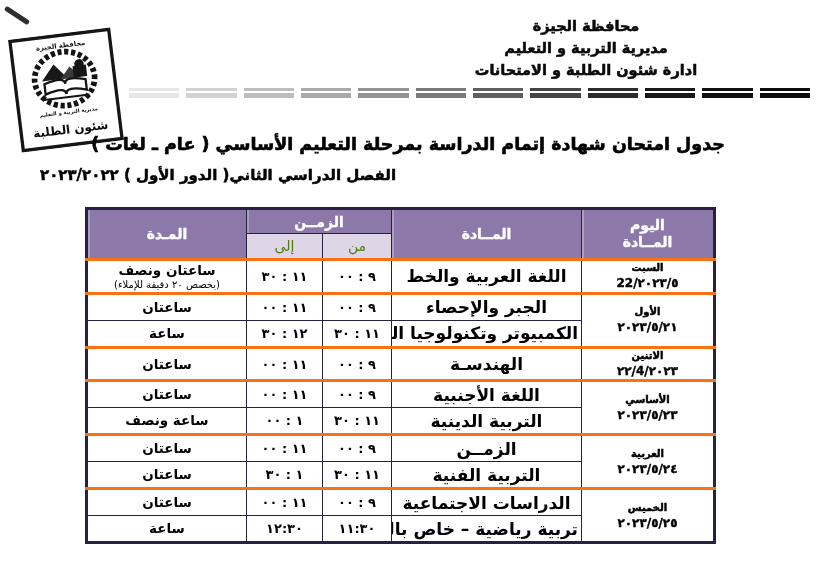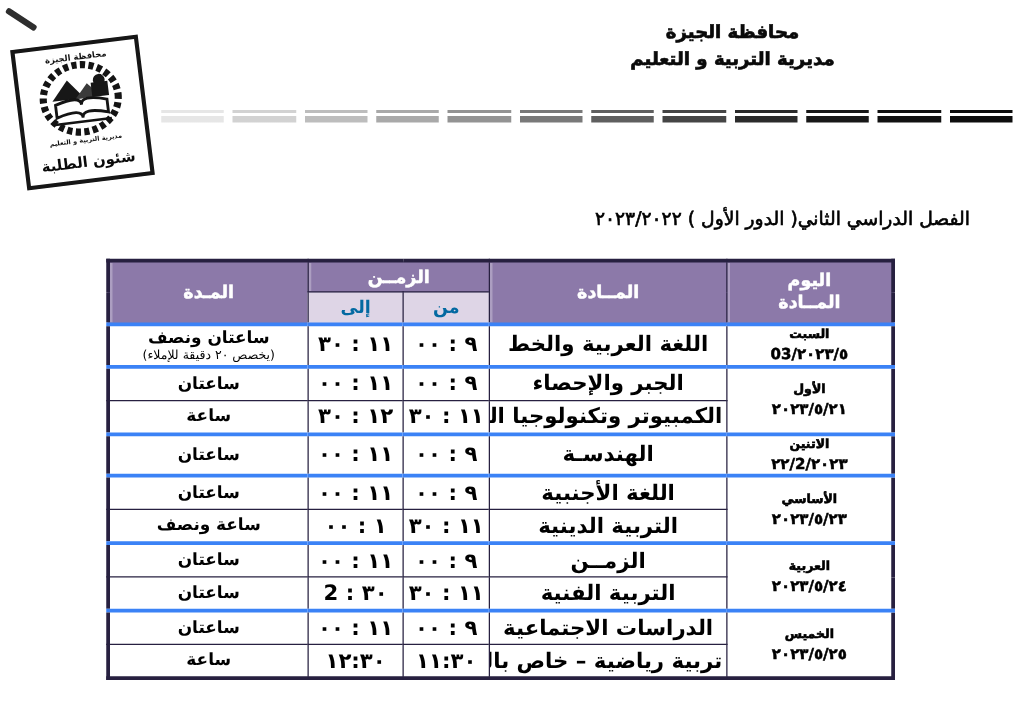--- a/index.html
+++ b/index.html
@@ -18,39 +18,39 @@
   .org{position:absolute;right:100px;top:15px;width:260px;text-align:center;font-weight:bold;
        font-size:14.5px;line-height:1.52;color:#0a0a0a;-webkit-text-stroke:.55px #0a0a0a}
 
   
   .sep{position:absolute;left:129px;right:6px;top:88px;height:10px;display:flex;gap:7px}
   .sep .dash{flex:1;background:linear-gradient(to bottom,var(--c) 0 28%,#ffffff 28% 52%,var(--c) 52% 100%)}
 
   
   .title{position:absolute;left:40px;right:40px;top:134px;text-align:center;white-space:nowrap;
          font-size:17.5px;font-weight:bold;color:#000;-webkit-text-stroke:.6px #000}
-  .subtitle{position:absolute;left:40px;right:40px;top:166px;text-align:right;white-space:nowrap;
-         font-size:15px;font-weight:normal;color:#000;-webkit-text-stroke:.5px #000}
+  .subtitle{position:absolute;left:40px;right:40px;top:166px;text-align:left;white-space:nowrap;
+         font-size:15px;font-weight:bold;color:#000;-webkit-text-stroke:.5px #000}
 
   
   .exam-table{position:absolute;top:207px;right:100px;width:628px;border-collapse:collapse;
               table-layout:fixed;border:3px solid #272040;background:#fff}
   .exam-table th,.exam-table td{border:1.5px solid #272040;text-align:center;vertical-align:middle;padding:1px 3px}
   thead th.ph{background:#8c79a9;color:#ffffff;font-size:14px;font-weight:bold;
               box-shadow:inset 2px 0 0 rgba(255,255,255,.28);-webkit-text-stroke:.4px #fff}
   thead tr:first-child th{height:25px}
   thead tr:nth-child(2) th{height:26px}
-  thead th.sh{background:#ded5e6;color:#0369a1;font-size:14px;font-weight:bold}
+  thead th.sh{background:#ded5e6;color:#4d7c0f;font-size:14px;font-weight:normal}
   .day-h div{line-height:1.25}
   tbody td{height:27px;font-weight:bold;color:#000}
-  tbody tr.group-start td{border-top:3px solid #3b82f6}
+  tbody tr.group-start td{border-top:3px solid #f97316}
   .day-cell .day-name{font-size:10px;line-height:1.2;-webkit-text-stroke:.5px #000}
   .day-cell .day-date{font-size:12px;line-height:1.2;margin-top:2px;-webkit-text-stroke:.4px #000}
   .subject-cell{font-size:17px;white-space:nowrap;overflow:hidden}
-  .time-cell{font-size:17px;white-space:nowrap}
+  .time-cell{font-size:13px;white-space:nowrap}
   .duration-cell{font-size:13.5px;line-height:1.25}
   .duration-cell .note{font-size:10px;font-weight:normal;line-height:1.2}
 </style>
 </head>
 <body>
 
 <div class="page">
 
   <div class="artifact"></div>
 
@@ -66,37 +66,39 @@
       <path d="M30,47 Q50,41 50,49 Q50,41 70,47 L70,57 Q50,51 50,59 Q50,51 30,57 Z" fill="#ffffff" stroke="#141414" stroke-width="2.2"></path>
       <line x1="28" y1="62" x2="72" y2="62" stroke="#141414" stroke-width="2"></line>
       <text x="50" y="78" font-size="5" text-anchor="middle" font-weight="bold" fill="#111">مديرية التربية و التعليم</text>
       <text x="50" y="97" font-size="11.5" text-anchor="middle" font-weight="bold" fill="#0a0a0a">شئون الطلبة</text>
     </svg>
   </div>
 
   <div class="org">
     <div>محافظة الجيزة</div>
     <div>مديرية التربية و التعليم</div>
+    <div>ادارة شئون الطلبة و الامتحانات</div>
   </div>
 
   <div class="sep">
       <div class="dash" style="--c: #0d0d0d;"></div>
       <div class="dash" style="--c: #111111;"></div>
       <div class="dash" style="--c: #181818;"></div>
       <div class="dash" style="--c: #2b2b2b;"></div>
       <div class="dash" style="--c: #454545;"></div>
       <div class="dash" style="--c: #5f5f5f;"></div>
       <div class="dash" style="--c: #797979;"></div>
       <div class="dash" style="--c: #939393;"></div>
       <div class="dash" style="--c: #a9a9a9;"></div>
       <div class="dash" style="--c: #bdbdbd;"></div>
       <div class="dash" style="--c: #d2d2d2;"></div>
       <div class="dash" style="--c: #e6e6e6;"></div>
     </div>
 
+  <div class="title">جدول امتحان شهادة إتمام الدراسة  بمرحلة التعليم الأساسي ( عام ـ لغات )</div>
   <div class="subtitle">الفصل الدراسي الثاني( الدور الأول )  ٢٠٢٣/٢٠٢٢</div>
 
   <table class="exam-table" dir="rtl">
     <colgroup>
       <col style="width:133px">
         <col style="width:190px">
         <col style="width:69px">
         <col style="width:76px">
         <col style="width:160px">
     </colgroup>
@@ -112,21 +114,21 @@
       </tr>
       <tr>
         <th class="sh">من</th>
         <th class="sh">إلى</th>
       </tr>
     </thead>
     <tbody>
         <tr class="group-start">
           <td rowspan="1" class="day-cell">
             <div class="day-name">السبت</div>
-            <div class="day-date">٢٠٢٣/٥/03</div>
+            <div class="day-date">٢٠٢٣/٥/22</div>
           </td>
           <td class="subject-cell">اللغة العربية والخط</td>
           <td class="time-cell" dir="ltr">٩ : ٠٠</td>
           <td class="time-cell" dir="ltr">١١ : ٣٠</td>
           <td class="duration-cell">
             <div>ساعتان ونصف</div>
             <div class="note">(يخصص ٢٠ دقيقة للإملاء)</div>
           </td>
         </tr>
         <tr class="group-start">
@@ -145,21 +147,21 @@
           <td class="subject-cell">الكمبيوتر وتكنولوجيا المعلومات</td>
           <td class="time-cell" dir="ltr">١١ : ٣٠</td>
           <td class="time-cell" dir="ltr">١٢ : ٣٠</td>
           <td class="duration-cell">
             <div>ساعة</div>
           </td>
         </tr>
         <tr class="group-start">
           <td rowspan="1" class="day-cell">
             <div class="day-name">الاتنين</div>
-            <div class="day-date">٢٠٢٣/2/٢٢</div>
+            <div class="day-date">٢٠٢٣/4/٢٢</div>
           </td>
           <td class="subject-cell">الهندسـة</td>
           <td class="time-cell" dir="ltr">٩ : ٠٠</td>
           <td class="time-cell" dir="ltr">١١ : ٠٠</td>
           <td class="duration-cell">
             <div>ساعتان</div>
           </td>
         </tr>
         <tr class="group-start">
           <td rowspan="2" class="day-cell">
@@ -189,21 +191,21 @@
           <td class="subject-cell">الزمــن</td>
           <td class="time-cell" dir="ltr">٩ : ٠٠</td>
           <td class="time-cell" dir="ltr">١١ : ٠٠</td>
           <td class="duration-cell">
             <div>ساعتان</div>
           </td>
         </tr>
         <tr>
           <td class="subject-cell">التربية الفنية</td>
           <td class="time-cell" dir="ltr">١١ : ٣٠</td>
-          <td class="time-cell" dir="ltr">2 : ٣٠</td>
+          <td class="time-cell" dir="ltr">١ : ٣٠</td>
           <td class="duration-cell">
             <div>ساعتان</div>
           </td>
         </tr>
         <tr class="group-start">
           <td rowspan="2" class="day-cell">
             <div class="day-name">الخميس</div>
             <div class="day-date">٢٠٢٣/٥/٢٥</div>
           </td>
           <td class="subject-cell">الدراسات الاجتماعية</td>

